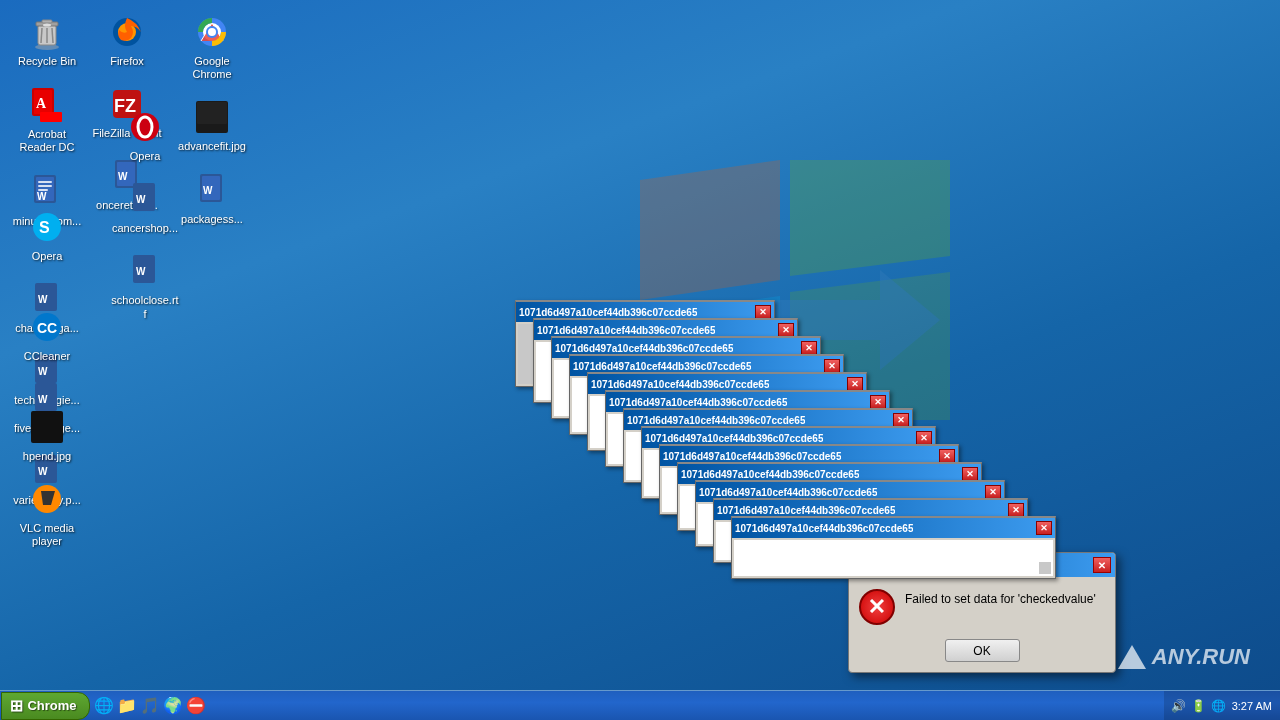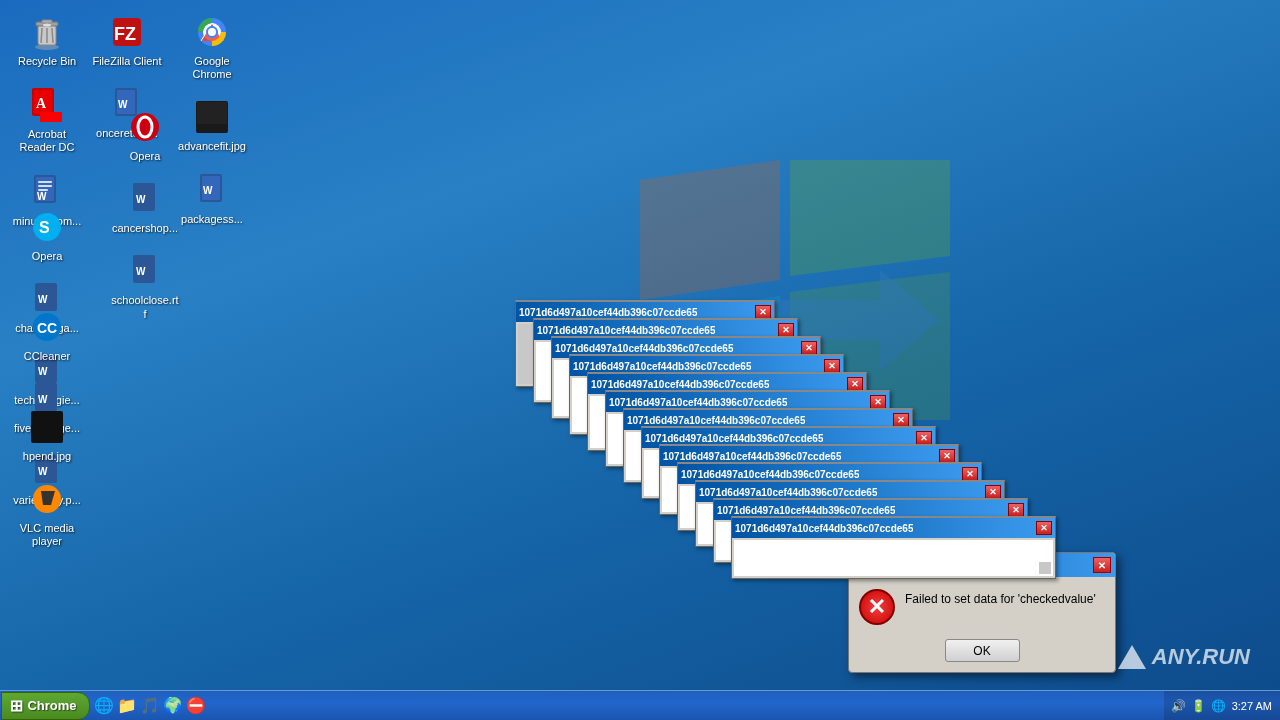--- a/index.html
+++ b/index.html
@@ -347,20 +347,30 @@
           <rect x="10" y="16" width="10" height="2" rx="1" fill="white" opacity="0.8"></rect>
           <text x="9" y="27" font-size="10" font-weight="bold" fill="white" font-family="sans-serif">W</text>
         </svg>
       </div>
       <div class="icon-label">minutescom...</div>
     </div>
   </div>
 </div>
 
 <div style="position:absolute; top:5px; left:85px; display:flex; flex-direction:column; gap:2px;">
+  <div class="desktop-icon">
+    <div class="icon-img">
+      <svg width="36" height="36" viewBox="0 0 36 36">
+        <circle cx="18" cy="18" r="14" fill="#00539F"></circle>
+        <circle cx="18" cy="18" r="9" fill="#FF9500"></circle>
+        <path d="M18,4 Q28,8 32,18 Q28,12 22,12 Q26,18 22,24 Q18,28 12,26 Q8,22 10,16 Q14,20 18,18 Q14,12 18,4Z" fill="#FF6000"></path>
+      </svg>
+    </div>
+    <div class="icon-label">Firefox</div>
+  </div>
 
   <div class="desktop-icon">
     <div class="icon-img">
       <svg width="36" height="36" viewBox="0 0 36 36">
         <rect x="4" y="4" width="28" height="28" rx="4" fill="#bf1111"></rect>
         <text x="5" y="26" font-size="18" font-weight="bold" fill="white" font-family="sans-serif">FZ</text>
       </svg>
     </div>
     <div class="icon-label">FileZilla Client</div>
   </div>

